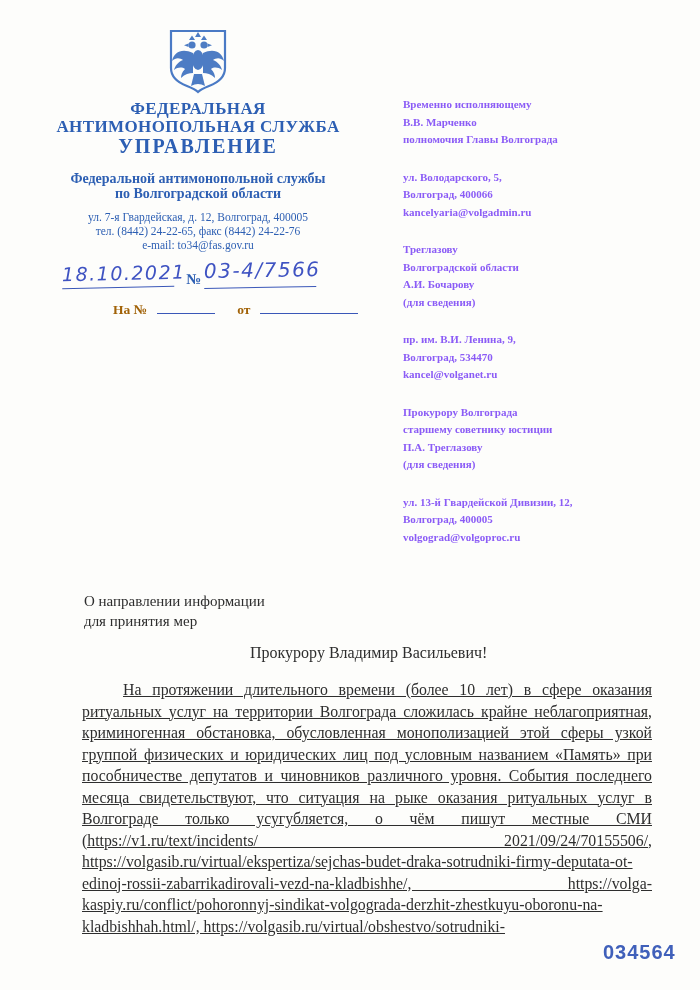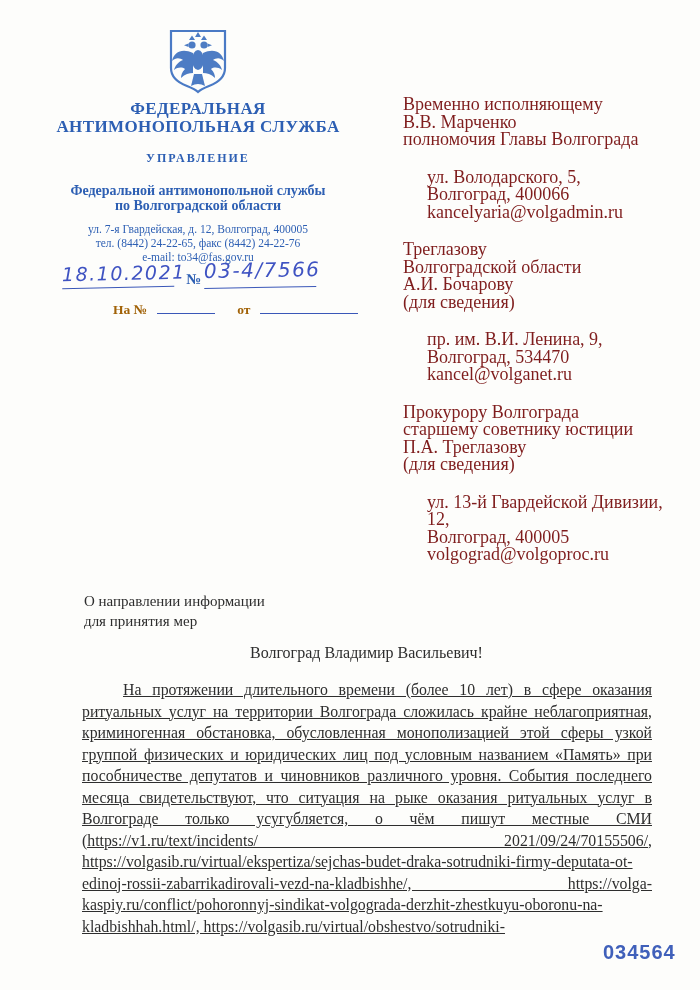--- a/index.html
+++ b/index.html
@@ -15,21 +15,21 @@
 
   
   .left-col {
     position: absolute;
     left: 26px; top: 28px; width: 344px;
     text-align: center;
     color: #2d5fb3;
   }
   .emblem { display: block; margin: 0 auto 6px auto; }
   .org { font-weight: bold; font-size: 17px; line-height: 18px; letter-spacing: .4px; }
-  .dept-title { font-weight: bold; font-size: 12px; line-height: 20px; letter-spacing: 2px; margin-top: 12px; }
+  .dept-title { font-weight: bold; font-size: 20px; line-height: 20px; letter-spacing: 2px; margin-top: 0; }
   .dept-sub { font-weight: bold; font-size: 14px; line-height: 14.5px; }
   .dept-sub.first { margin-top: 16px; }
   .addr { font-weight: normal; font-size: 11.5px; line-height: 14px; }
   .addr.first { margin-top: 9px; }
 
   
   .hand {
     font-family: "DejaVu Sans", sans-serif;
     font-style: italic;
     color: #3f53c2;
@@ -58,24 +58,24 @@
     position: absolute; left: 70px; top: 301px;
     color: #a16207; font-weight: bold; font-size: 13.5px; margin-left: 43px;
   }
   .blank { display: inline-block; border-bottom: 1.4px solid #3a57b8; height: 12px; vertical-align: baseline; }
   .blank.b1 { width: 58px; margin: 0 22px 0 10px; }
   .blank.b2 { width: 98px; margin-left: 10px; }
 
   
   .recipients {
     position: absolute; left: 403px; top: 96px; width: 268px;
-    font-size: 18px; line-height: 17.5px; color: #7f1d1d;
+    font-size: 11px; line-height: 17.5px; color: #8b5cf6; font-weight: bold;
   }
   .rblock { margin-bottom: 20px; }
-  .raddr { margin-top: 20px; margin-left: 24px; }
+  .raddr { margin-top: 20px; }
 
   
   .subject { position: absolute; left: 84px; top: 591px; font-size: 15px; line-height: 20px; }
   .salutation { position: absolute; left: 250px; top: 644px; font-size: 16px; }
   .body-par {
     position: absolute; left: 82px; top: 679px; width: 570px;
     font-size: 15.8px; line-height: 21.5px;
     text-align: justify; text-indent: 41px;
     overflow-wrap: break-word;
     color: #2e2e2e;
@@ -167,19 +167,19 @@
       </div>
     </div>
 
   </div>
 
   <div class="subject">
     <div>О направлении информации</div>
     <div>для принятия мер</div>
   </div>
 
-  <div class="salutation">Волгоград Владимир Васильевич!</div>
+  <div class="salutation">Прокурору Владимир Васильевич!</div>
 
   <div class="body-par">На протяжении длительного времени (более 10 лет) в сфере оказания ритуальных услуг на территории Волгограда сложилась крайне неблагоприятная, криминогенная обстановка, обусловленная монополизацией этой сферы узкой группой физических и юридических лиц под условным названием «Память» при пособничестве депутатов и чиновников различного уровня. События последнего месяца свидетельствуют, что ситуация на рыке оказания ритуальных услуг в Волгограде только усугубляется, о чём пишут местные СМИ (https://v1.ru/text/incidents/ 2021/09/24/70155506/, https://volgasib.ru/virtual/ekspertiza/sejchas-budet-draka-sotrudniki-firmy-deputata-ot-edinoj-rossii-zabarrikadirovali-vezd-na-kladbishhe/, https://volga-kaspiy.ru/conflict/pohoronnyj-sindikat-volgograda-derzhit-zhestkuyu-oboronu-na-kladbishhah.html/, https://volgasib.ru/virtual/obshestvo/sotrudniki-</div>
 
   <div class="stamp">034564</div>
 
 </div>
 
 </body></html>

